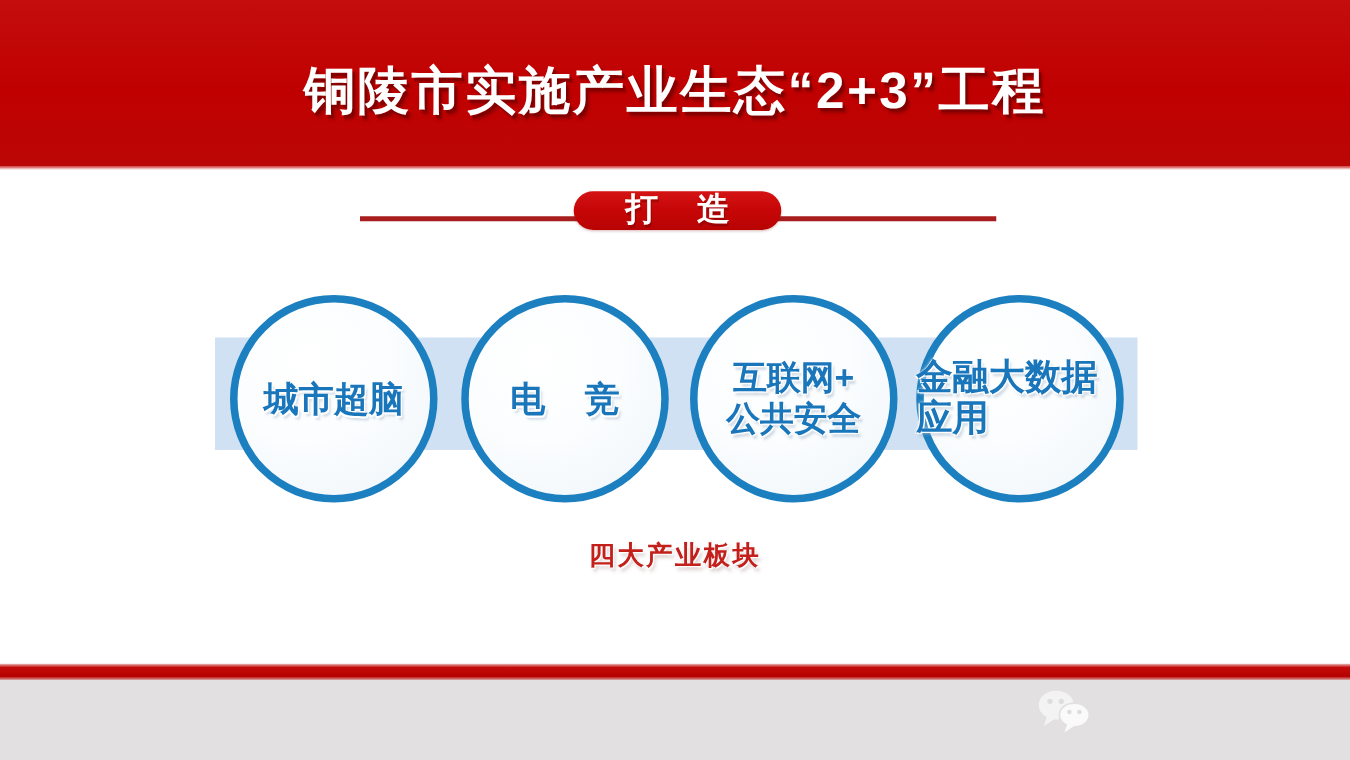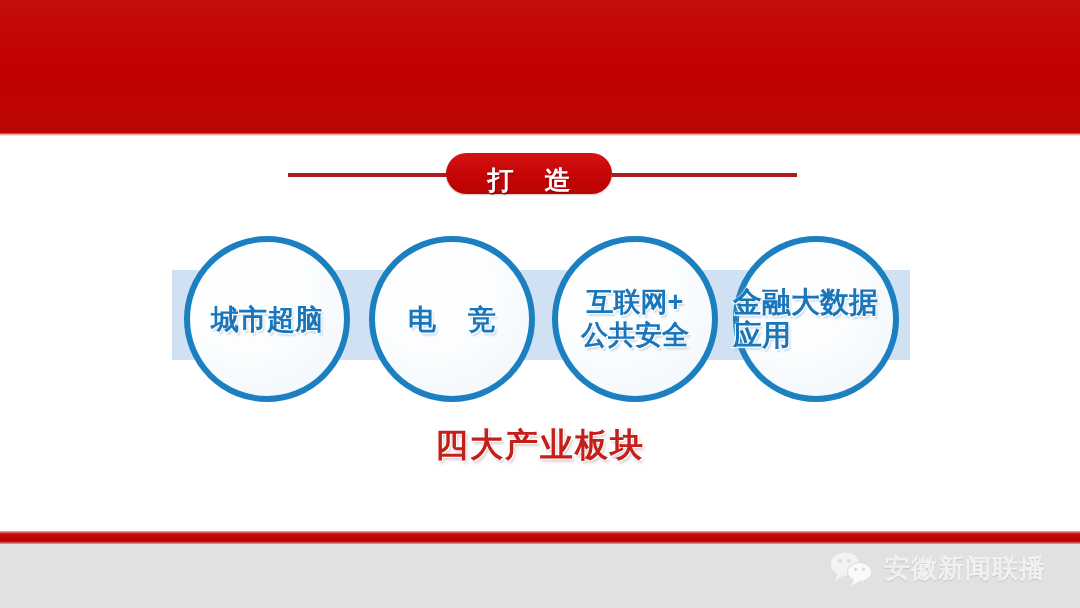--- a/index.html
+++ b/index.html
@@ -56,28 +56,28 @@
     position: absolute;
     top: 21px;
     height: 4px;
     background: #a81e1e;
   }
   .divider-line.left  { left: 288px;  width: 185px; }
   .divider-line.right { left: 612px;  width: 185px; }
 
   .pill-badge {
     position: absolute;
-    left: 446px; top: 153px;
+    left: 459px; top: 153px;
     width: 166px;
-    height: 41px;
+    height: 31px;
     border-radius: 21px;
     background: linear-gradient(180deg, #d41414 0%, #c60606 50%, #b80303 100%);
     box-shadow: 0 1px 2px rgba(120,0,0,0.25);
     display: flex;
-    align-items: flex-end;
+    align-items: flex-start;
     justify-content: center;
   }
   .pill-badge-label {
     color: #ffffff;
     font-size: 26px;
     font-weight: bold;
     letter-spacing: 12px;
     text-indent: 12px;
     line-height: 28px;
     text-shadow: 1px 2px 0 rgba(120,0,0,0.45);
@@ -135,21 +135,21 @@
   .circle.c3 .circle-label { text-align: center; font-size: 27px; }
   .circle.c4 .circle-label { text-align: left; width: 172px; left: -6px; font-size: 29px; }
 
   
   .caption {
     position: absolute;
     left: 0; top: 427px;
     width: 1080px;
     text-align: center;
     color: #c3201b;
-    font-size: 33px;
+    font-size: 21px;
     font-weight: bold;
     letter-spacing: 2px;
     line-height: 36px;
     white-space: nowrap;
     text-shadow:
       0 0 2px #ffffff,
       1px 1px 0 #ffffff,
       2px 3px 3px rgba(170,140,140,0.45);
   }
 
@@ -192,20 +192,21 @@
     text-shadow: 0 1px 1px rgba(190,188,188,0.8);
   }
 </style>
 </head>
 <body>
 
 <div id="page">
 
   <div class="header-band"></div>
   <div class="header-underline"></div>
+  <div class="header-title">铜陵市实施产业生态“2+3”工程</div>
 
   <div class="divider-row">
     <div class="divider-line left"></div>
     <div class="divider-line right"></div>
   </div>
   <div class="pill-badge">
     <span class="pill-badge-label">打 造</span>
   </div>
 
   <div class="circles-stage">
@@ -248,16 +249,15 @@
         <g fill="#fbfafa" stroke="#e2e0e0" stroke-width="1.4">
           <ellipse cx="31.5" cy="22" rx="12" ry="9.6"></ellipse>
         </g>
         <path d="M26 29 L23.5 36 L31 31 Z" fill="#fbfafa"></path>
         <g fill="#dedcdc">
           <circle cx="27.5" cy="19.5" r="1.8"></circle>
           <circle cx="35.5" cy="19.5" r="1.8"></circle>
         </g>
       </svg>
     </span>
-    <span class="footer-watermark-label">安徽新闻联播</span>
   </div>
 
 </div>
 
 </body></html>

